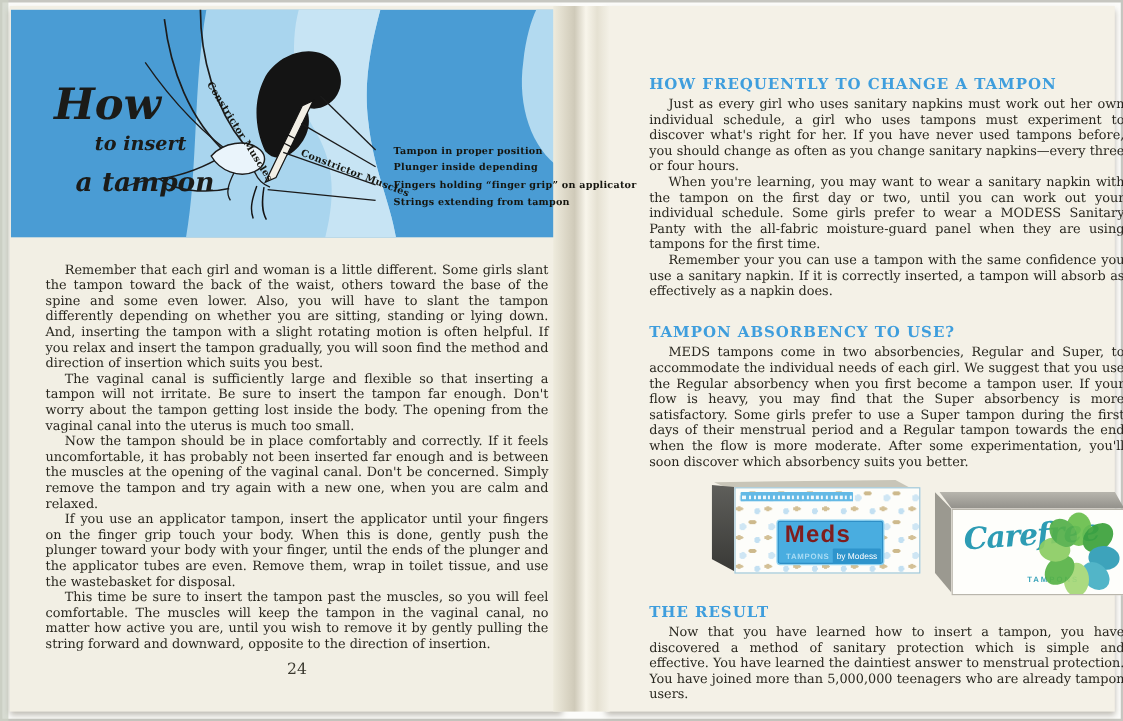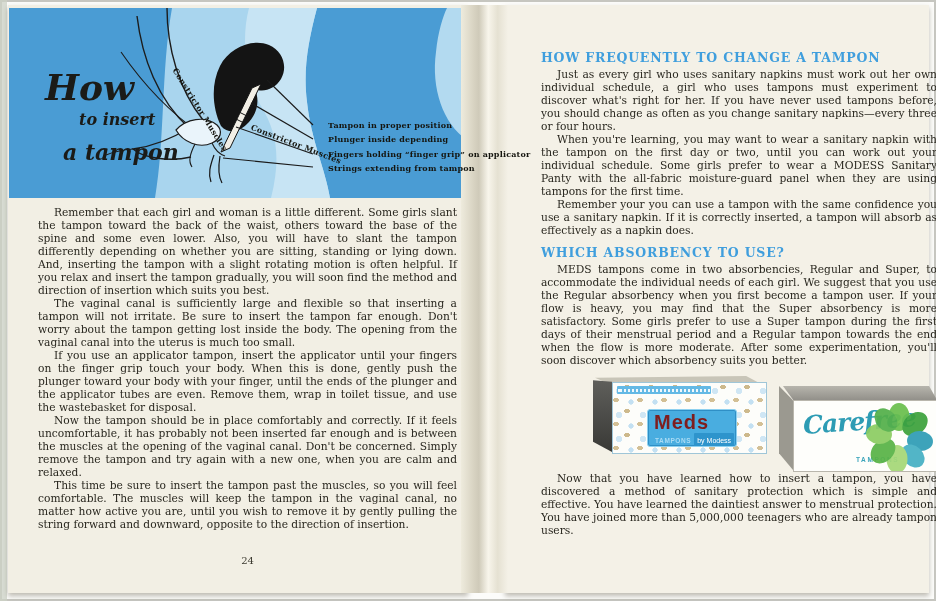--- a/index.html
+++ b/index.html
@@ -24,27 +24,27 @@
            letter-spacing:.2px;white-space:nowrap;z-index:3;}
   .muscle-label{position:absolute;font-size:8px;font-weight:bold;color:#15150f;white-space:nowrap;
                 transform-origin:0 0;z-index:3;letter-spacing:.3px;}
   .muscle-upper{left:170px;top:58px;transform:rotate(58deg);}
   .muscle-lower{left:244px;top:114px;transform:rotate(21deg);}
 
   
   .text-col{position:absolute;z-index:2;color:#29271f;font-size:10.7px;line-height:13px;
             text-align:justify;font-weight:500;}
   .text-col p{margin:0;text-indent:16px;}
-  .left-col{left:30px;top:201px;width:419px;}
+  .left-col{left:30px;top:213px;width:419px;}
   .right-col{left:36px;top:0;width:396px;height:588px;}
   .right-col .pad-top{height:46px;}
-  h3.sec{margin:0 0 3px 0;font-size:12.5px;line-height:14px;color:#3f9edd;
+  h3.sec{margin:12px 0 3px 0;font-size:12.5px;line-height:14px;color:#3f9edd;
          letter-spacing:.8px;font-weight:bold;font-family:"DejaVu Serif",serif;}
   .sec-gap{height:9px;}
-  .pagenum{position:absolute;bottom:27px;font-size:10px;color:#3a382e;text-align:center;z-index:2;}
+  .pagenum{position:absolute;bottom:27px;font-size:13px;color:#3a382e;text-align:center;z-index:2;}
   .pagenum-left{left:30px;width:419px;}
   .pagenum-right{left:36px;width:396px;}
 
   
   .products{position:relative;height:100px;margin-top:5px;}
   .box3d{position:absolute;}
   .meds-box{left:52px;top:2px;width:172px;height:78px;}
   .meds-side{position:absolute;left:0;top:0;width:19px;height:78px;
     clip-path:polygon(0 8%,100% 10%,100% 100%,0 87%);
     background:linear-gradient(180deg,#62625e,#393936);}
@@ -133,39 +133,39 @@
 
       <span class="callout" style="top:112px">Tampon in proper position</span>
       <span class="callout" style="top:126px">Plunger inside depending</span>
       <span class="callout" style="top:141px">Fingers holding “finger grip” on applicator</span>
       <span class="callout" style="top:155px">Strings extending from tampon</span>
     </div>
 
     <div class="text-col left-col">
       <p>Remember that each girl and woman is a little different. Some girls slant the tampon toward the back of the waist, others toward the base of the spine and some even lower. Also, you will have to slant the tampon differently depending on whether you are sitting, standing or lying down. And, inserting the tampon with a slight rotating motion is often helpful. If you relax and insert the tampon gradually, you will soon find the method and direction of insertion which suits you best.</p>
       <p>The vaginal canal is sufficiently large and flexible so that inserting a tampon will not irritate. Be sure to insert the tampon far enough. Don't worry about the tampon getting lost inside the body. The opening from the vaginal canal into the uterus is much too small.</p>
+      <p>Now the tampon should be in place comfortably and correctly. If it feels uncomfortable, it has probably not been inserted far enough and is between the muscles at the opening of the vaginal canal. Don't be concerned. Simply remove the tampon and try again with a new one, when you are calm and relaxed.</p>
       <p>If you use an applicator tampon, insert the applicator until your fingers on the finger grip touch your body. When this is done, gently push the plunger toward your body with your finger, until the ends of the plunger and the applicator tubes are even. Remove them, wrap in toilet tissue, and use the wastebasket for disposal.</p>
-      <p>Now the tampon should be in place comfortably and correctly. If it feels uncomfortable, it has probably not been inserted far enough and is between the muscles at the opening of the vaginal canal. Don't be concerned. Simply remove the tampon and try again with a new one, when you are calm and relaxed.</p>
       <p>This time be sure to insert the tampon past the muscles, so you will feel comfortable. The muscles will keep the tampon in the vaginal canal, no matter how active you are, until you wish to remove it by gently pulling the string forward and downward, opposite to the direction of insertion.</p>
     </div>
 
     <div class="pagenum pagenum-left">24</div>
   </div>
 
   <div class="page page-right">
     <div class="text-col right-col">
       <div class="pad-top"></div>
 
       <h3 class="sec">HOW FREQUENTLY TO CHANGE A TAMPON</h3>
       <p>Just as every girl who uses sanitary napkins must work out her own individual schedule, a girl who uses tampons must experiment to discover what's right for her. If you have never used tampons before, you should change as often as you change sanitary napkins—every three or four hours.</p>
       <p>When you're learning, you may want to wear a sanitary napkin with the tampon on the first day or two, until you can work out your individual schedule. Some girls prefer to wear a MODESS Sanitary Panty with the all-fabric moisture-guard panel when they are using tampons for the first time.</p>
       <p>Remember your you can use a tampon with the same confidence you use a sanitary napkin. If it is correctly inserted, a tampon will absorb as effectively as a napkin does.</p>
 
       <div class="sec-gap"></div>
-      <h3 class="sec">WHICH ABSORBENCY TO USE?</h3>
+      <h3 class="sec">TAMPON ABSORBENCY TO USE?</h3>
       <p>MEDS tampons come in two absorbencies, Regular and Super, to accommodate the individual needs of each girl. We suggest that you use the Regular absorbency when you first become a tampon user. If your flow is heavy, you may find that the Super absorbency is more satisfactory. Some girls prefer to use a Super tampon during the first days of their menstrual period and a Regular tampon towards the end when the flow is more moderate. After some experimentation, you'll soon discover which absorbency suits you better.</p>
 
       <div class="products">
 
         <div class="box3d meds-box">
           <div class="meds-top"></div>
           <div class="meds-side"></div>
           <div class="meds-front">
             <div class="meds-strip"></div>
             <div class="meds-label">
@@ -194,19 +194,20 @@
                 <ellipse cx="20" cy="50" rx="10.5" ry="14" fill="#59b347" transform="rotate(225 20 50)"></ellipse>
                 <ellipse cx="16" cy="33" rx="10" ry="13" fill="#8ccd63" transform="rotate(275 16 33)"></ellipse>
                 <ellipse cx="23" cy="19" rx="10" ry="13" fill="#54b04a" transform="rotate(318 23 19)"></ellipse>
               </g>
             </svg>
           </div>
         </div>
 
       </div>
 
+      <h3 class="sec" style="margin-top:7px">THE RESULT</h3>
       <p>Now that you have learned how to insert a tampon, you have discovered a method of sanitary protection which is simple and effective. You have learned the daintiest answer to menstrual protection. You have joined more than 5,000,000 teenagers who are already tampon users.</p>
     </div>
 
   </div>
 
   <div class="gutter"></div>
 </div>
 
 </body></html>

